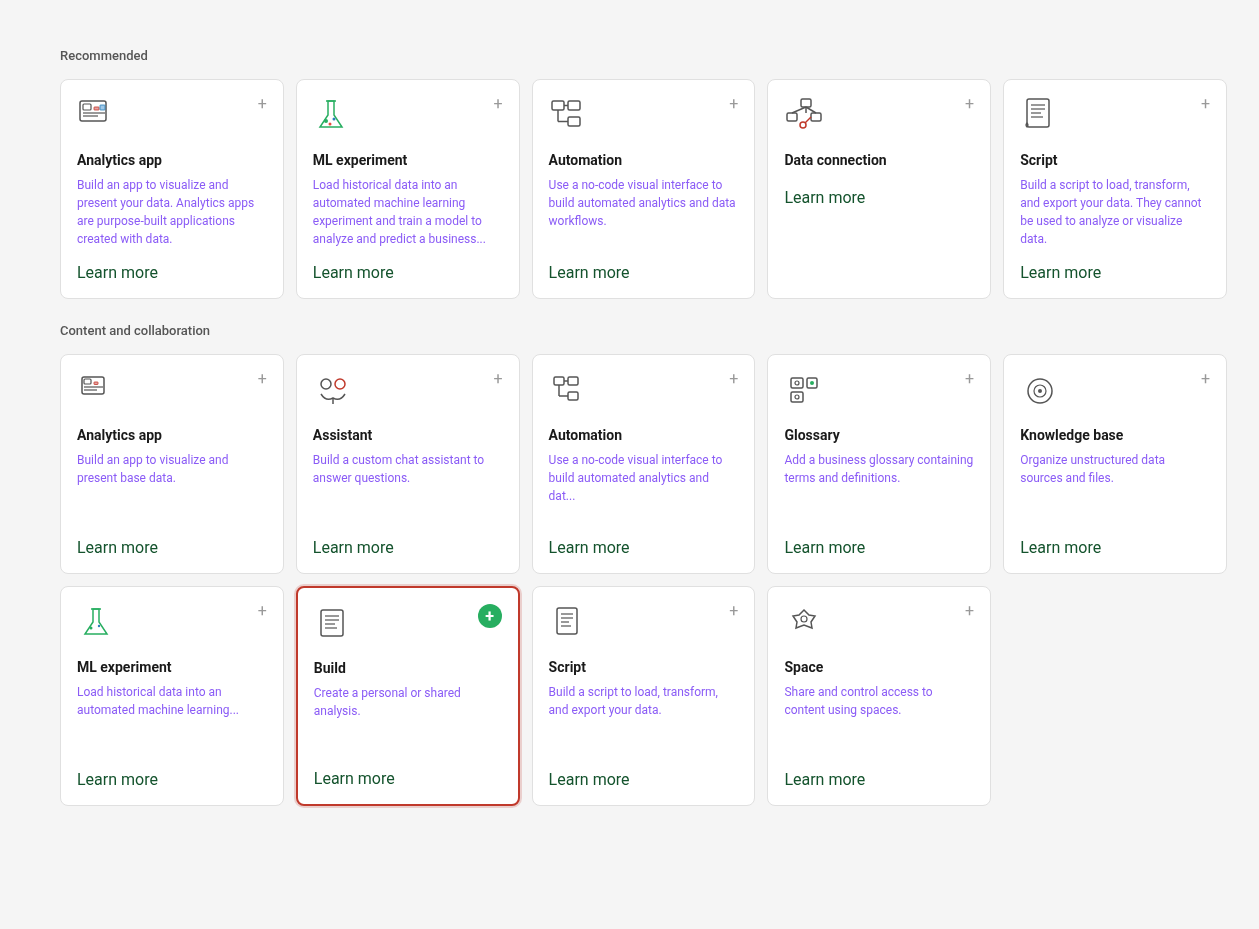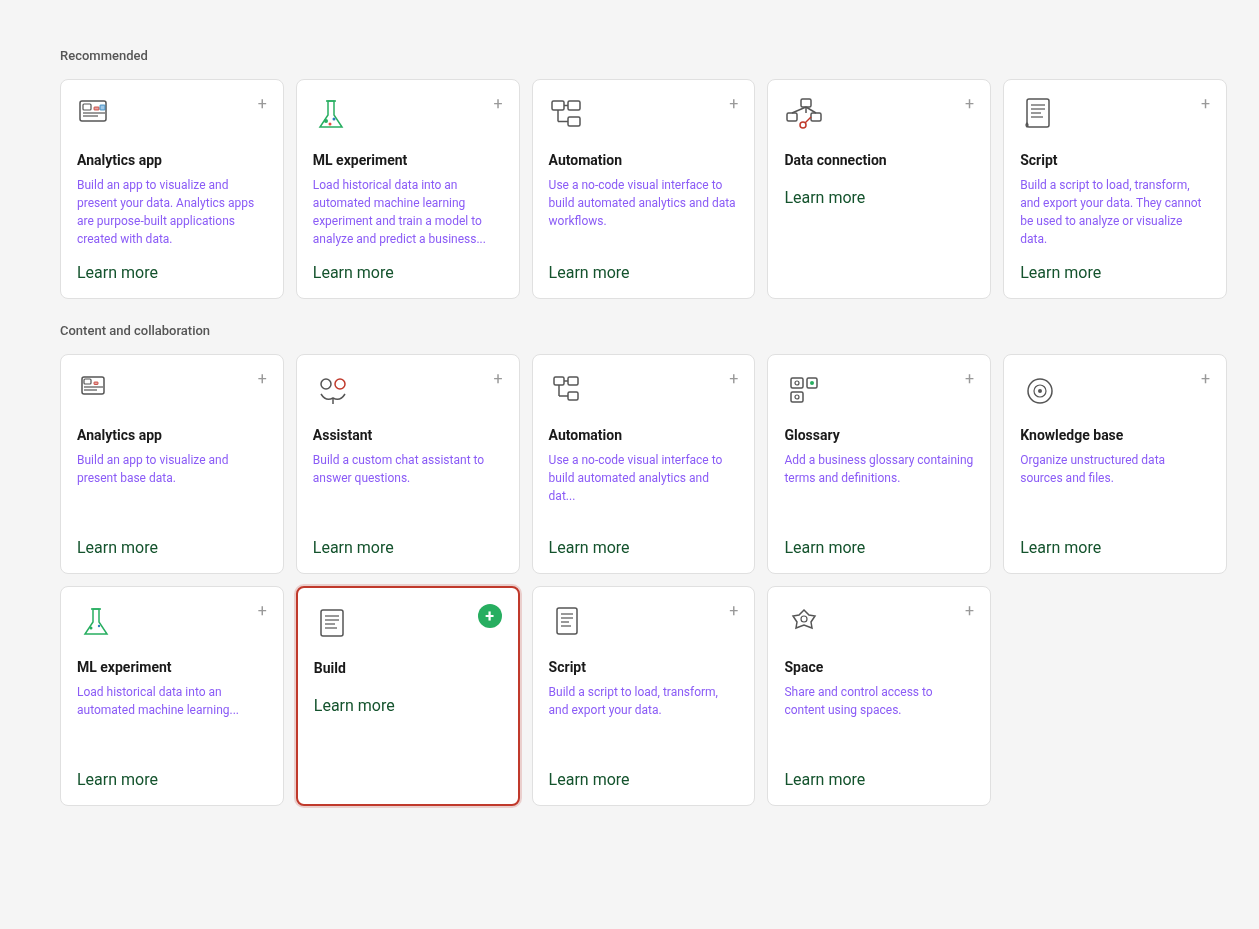--- a/index.html
+++ b/index.html
@@ -313,20 +313,21 @@
       <rect x="4" y="3" width="22" height="26" rx="2" stroke="#555" stroke-width="1.5" fill="none"></rect>
       <line x1="8" y1="9" x2="22" y2="9" stroke="#555" stroke-width="1.2"></line>
       <line x1="8" y1="13" x2="22" y2="13" stroke="#555" stroke-width="1.2"></line>
       <line x1="8" y1="17" x2="18" y2="17" stroke="#555" stroke-width="1.2"></line>
       <line x1="8" y1="21" x2="20" y2="21" stroke="#555" stroke-width="1.2"></line>
     </svg>
             </div>
             <div class="card-add-green">+</div>
           </div>
           <div class="card-title">Build</div>
+          <div class="card-desc">Create a personal or shared analysis.</div>
           <a class="card-learn" href="#">Learn more</a>
         </div>
         <div class="card">
           <div class="card-top">
             <div class="card-icon">
               <svg width="34" height="34" viewBox="0 0 34 34" fill="none">
       <rect x="5" y="2" width="20" height="26" rx="2" stroke="#555" stroke-width="1.5" fill="none"></rect>
       <line x1="9" y1="8" x2="21" y2="8" stroke="#555" stroke-width="1.2"></line>
       <line x1="9" y1="12" x2="21" y2="12" stroke="#555" stroke-width="1.2"></line>
       <line x1="9" y1="16" x2="17" y2="16" stroke="#555" stroke-width="1.2"></line>

